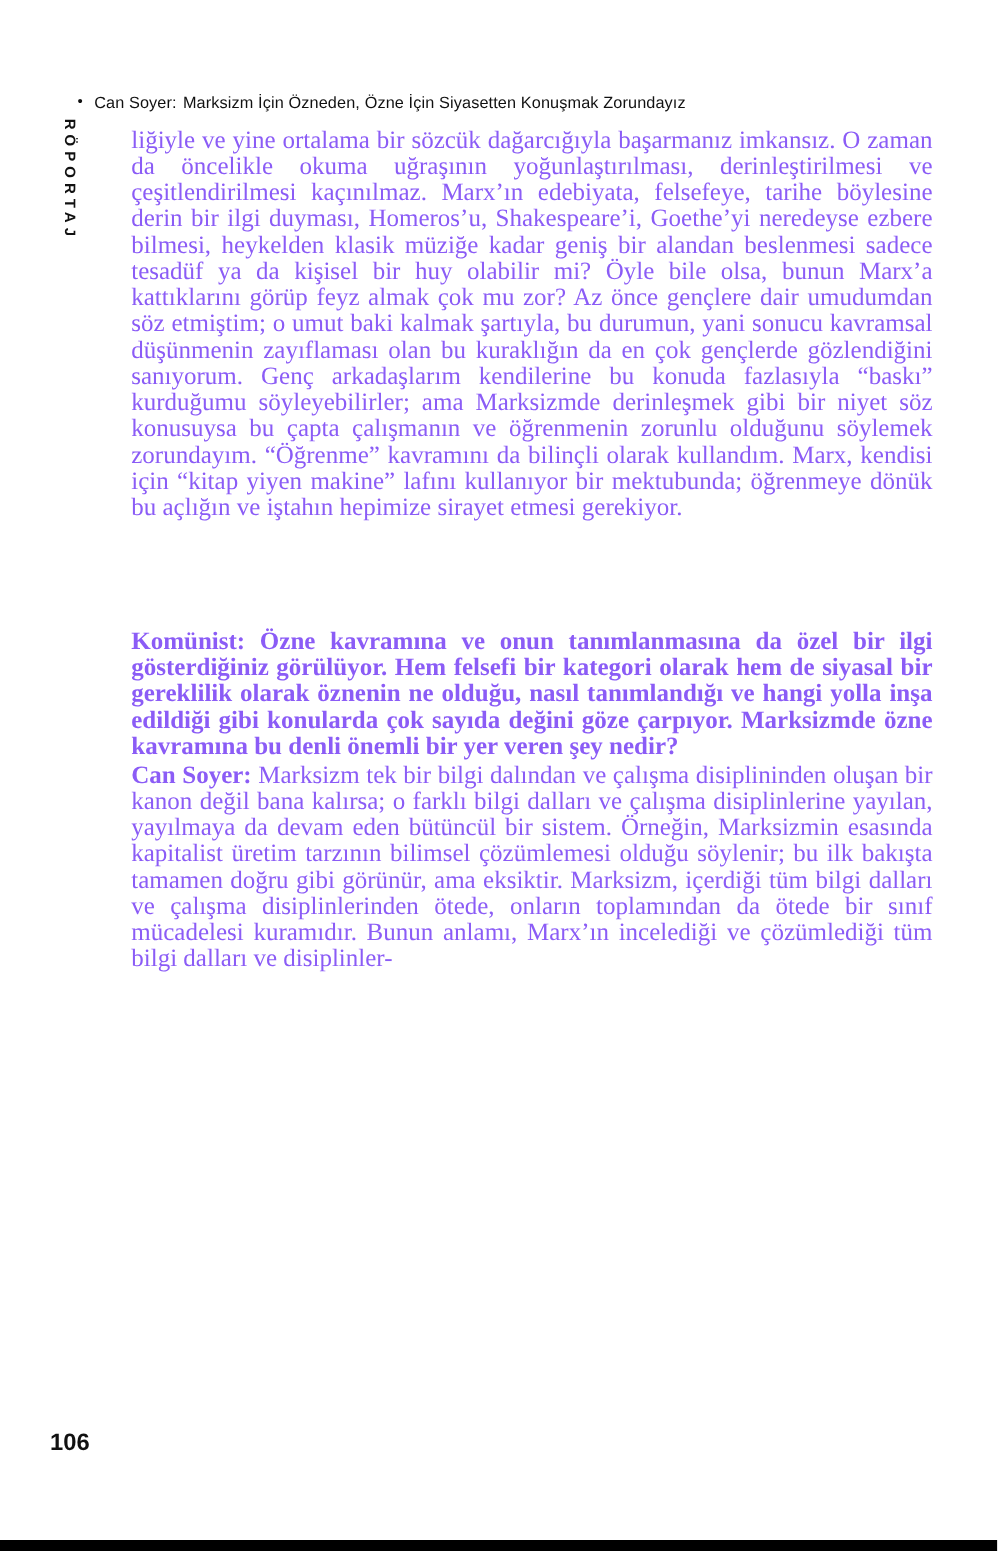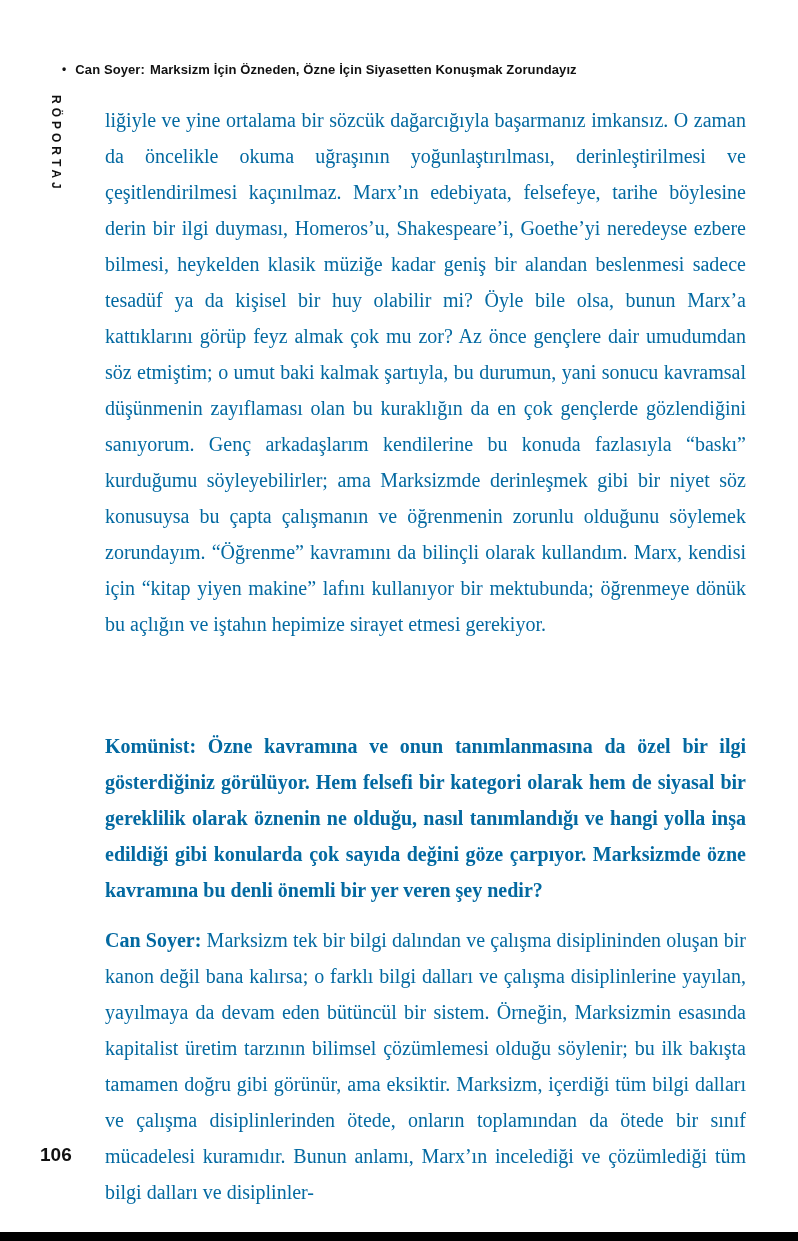--- a/index.html
+++ b/index.html
@@ -11,25 +11,25 @@
     position: relative;
     width: 798px;
     height: 1241px;
     background: #ffffff;
     overflow: hidden;
   }
 
   
   .header {
     position: absolute;
-    top: 62px;
+    top: 74px;
     left: 62px;
     right: 30px;
     font-family: "Liberation Sans", sans-serif;
-    font-weight: 700;
+    font-weight: 400;
     font-size: 13px;
     color: #111111;
     white-space: nowrap;
     letter-spacing: 0.1px;
   }
   .header .bullet {
     display: inline-block;
     margin-right: 9px;
     font-size: 12px;
     transform: translateY(-1px);
@@ -52,33 +52,33 @@
   }
 
   
   .body-text {
     position: absolute;
     top: 102px;
     left: 105px;
     width: 641px;
     font-family: "Liberation Serif", serif;
     font-size: 20px;
-    line-height: 36px;
-    color: #0369a1;
+    line-height: 21px;
+    color: #8b5cf6;
     text-align: justify;
   }
   .para {
     margin: 0;
   }
   .para.question {
     margin-top: 86px;
     font-weight: 700;
   }
   .para.answer {
-    margin-top: 14px;
+    margin-top: 2px;
   }
   .lead {
     font-weight: 700;
   }
 
   
   .page-number {
     position: absolute;
     left: 40px;
     top: 1144px;

